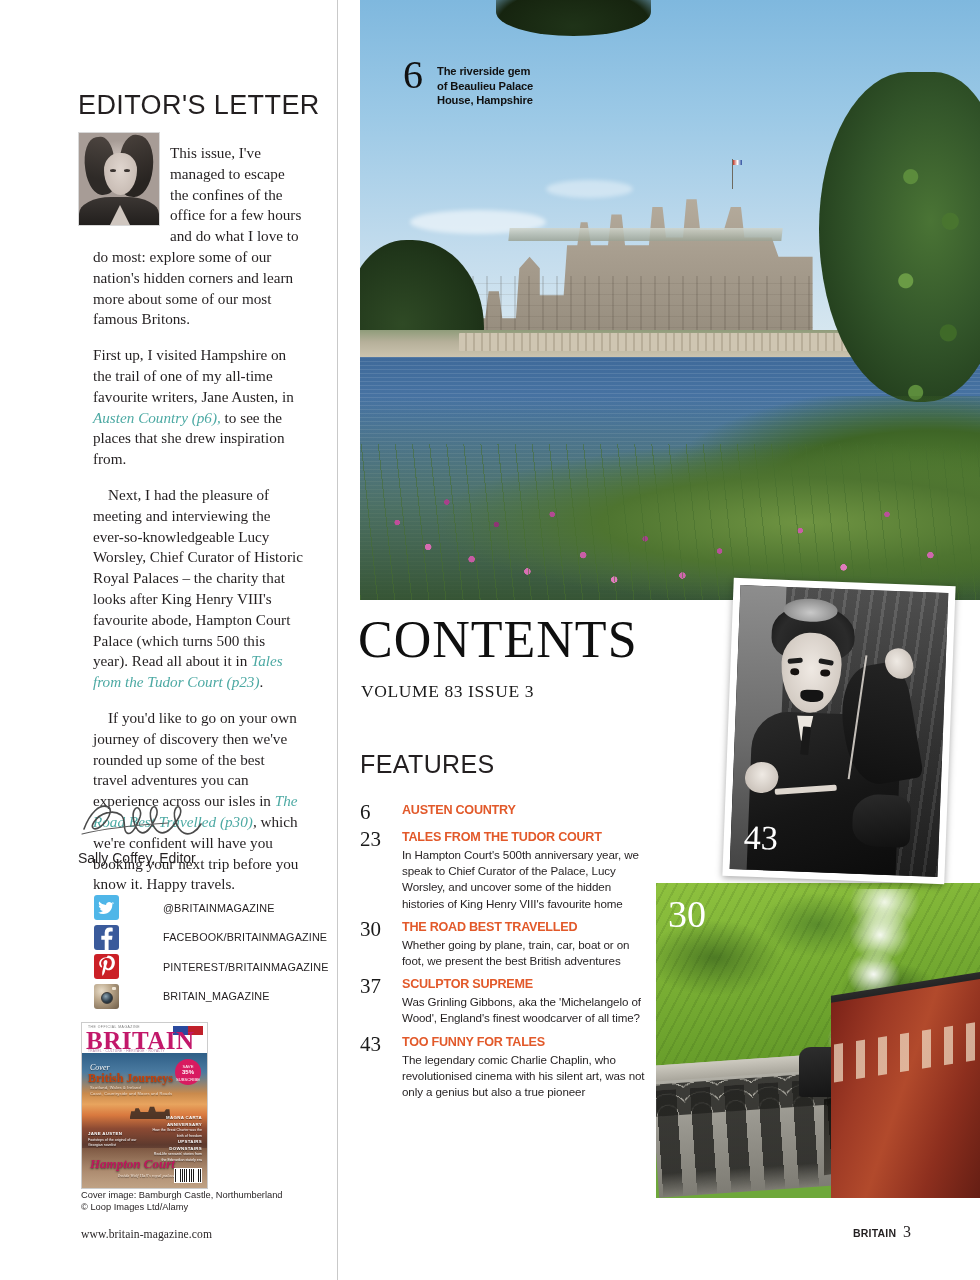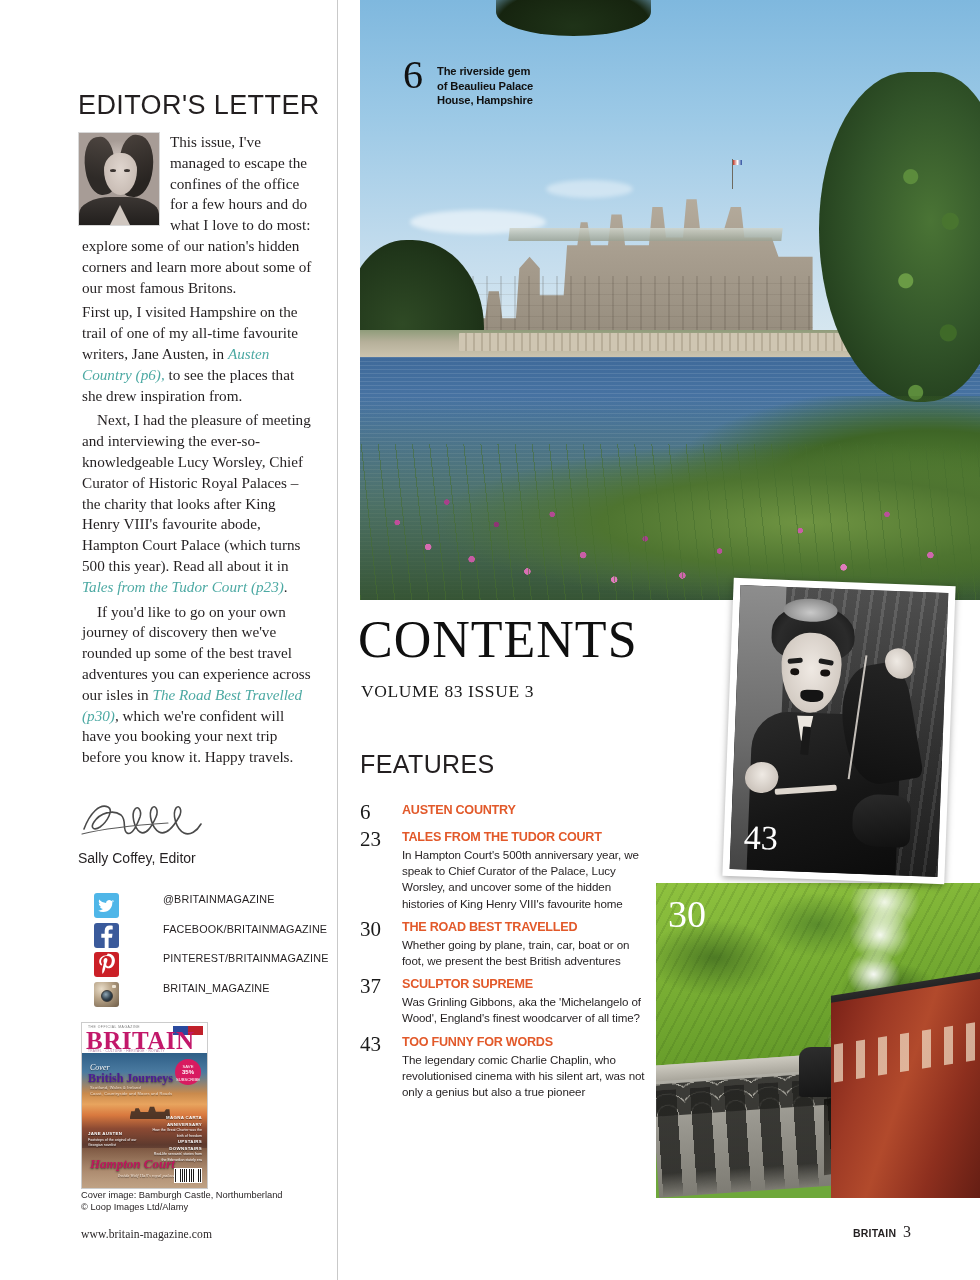--- a/index.html
+++ b/index.html
@@ -95,21 +95,21 @@
     position: absolute;
     left: 0px;
     top: 128px;
     width: 240px;
     font-family: "Liberation Serif", serif;
     font-size: 15.2px;
     line-height: 20.8px;
     color: #231f20;
     text-align: left;
   }
-  .letter-body p { margin: 4px; }
+  .letter-body p { margin: 15px; }
   .letter-body p.indent { text-indent: 15px; }
   .ref {
     color: #4ca9a3;
     font-style: italic;
   }
 
   .signature {
     position: absolute;
     left: 2px;
     top: 795px;
@@ -128,20 +128,21 @@
   }
 
   .socials {
     position: absolute;
     left: 0px;
     top: 893px;
     width: 250px;
   }
   .social-row {
     display: flex;
+    align-items: center;
     height: 29.5px;
     padding-left: 16px;
   }
   .social-icon {
     width: 25px;
     height: 25px;
     border-radius: 3px;
     flex: 0 0 25px;
     position: relative;
     overflow: hidden;
@@ -239,21 +240,21 @@
   }
   .cover-hl1 {
     position: absolute; left: 8px; top: 40px;
     font-family: "Liberation Serif", serif;
     font-style: italic; font-size: 8px; color: #ffffff;
     text-shadow: 0 1px 1px rgba(0,0,0,0.5);
   }
   .cover-hl2 {
     position: absolute; left: 6px; top: 48px;
     font-family: "Liberation Serif", serif;
-    font-weight: bold; font-size: 12px; color: #4c1d95;
+    font-weight: bold; font-size: 12px; color: #c2410c;
     text-shadow: 0 1px 2px rgba(0,0,0,0.55);
     white-space: nowrap;
   }
   .cover-hl3 {
     position: absolute; left: 8px; top: 62px;
     font-family: "Liberation Sans", sans-serif;
     font-size: 4px; color: #f3e3d4; letter-spacing: 0.2px;
     text-shadow: 0 1px 1px rgba(0,0,0,0.5);
   }
   .cover-hl4 {
@@ -998,21 +999,21 @@
     <div class="feature-item">
       <div class="feature-page">37</div>
       <div class="feature-body">
         <div class="feature-heading">SCULPTOR SUPREME</div>
         <div class="feature-desc"><span>Was Grinling Gibbons, aka the 'Michelangelo of Wood', England's finest woodcarver of all time?</span></div>
       </div>
     </div>
     <div class="feature-item">
       <div class="feature-page">43</div>
       <div class="feature-body">
-        <div class="feature-heading">TOO FUNNY FOR WORDS</div>
+        <div class="feature-heading">TOO FUNNY FOR TALES</div>
         <div class="feature-desc"><span>The legendary comic Charlie Chaplin, who revolutionised cinema with his silent art, was not only a genius but also a true pioneer</span></div>
       </div>
     </div>
   </div>
 
 <div class="chaplin-frame">
   <div class="chaplin-photo">
     <div class="backdrop"></div>
     <div class="wallL"></div>
     <div class="coat"></div>

